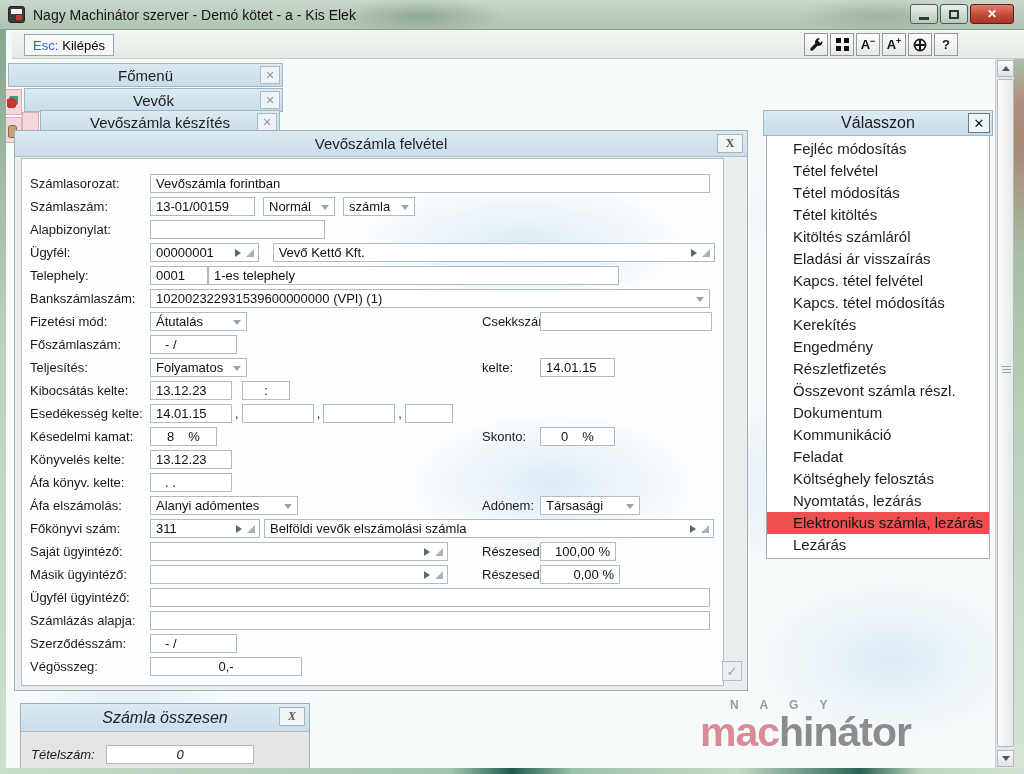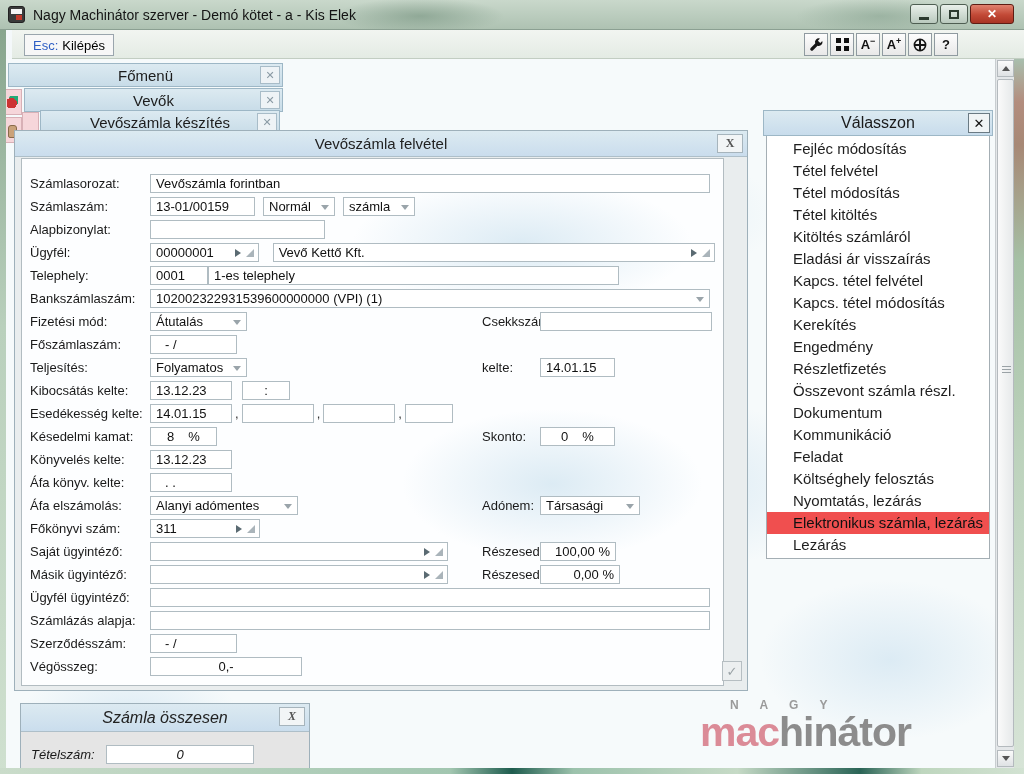--- a/index.html
+++ b/index.html
@@ -370,20 +370,25 @@
           <div class="inp dd rfield" style="width:100px;">
               <span>Társasági</span>
               <span class="caret"></span>
             </div>
         </div>
 
         <div class="row">
           <span class="lbl">Főkönyvi szám:</span>
           <div class="inp combo" style="width:110px;">
               <span>311</span>
+              <span class="arr-r"></span>
+              <span class="corner"></span>
+            </div>
+          <div class="inp combo" style="width:450px; margin-left:4px;">
+              <span>Belföldi vevők elszámolási számla</span>
               <span class="arr-r"></span>
               <span class="corner"></span>
             </div>
         </div>
 
         <div class="row">
           <span class="lbl">Saját ügyintéző:</span>
           <div class="inp combo" style="width:298px;">
               <span></span>
               <span class="arr-r"></span>

